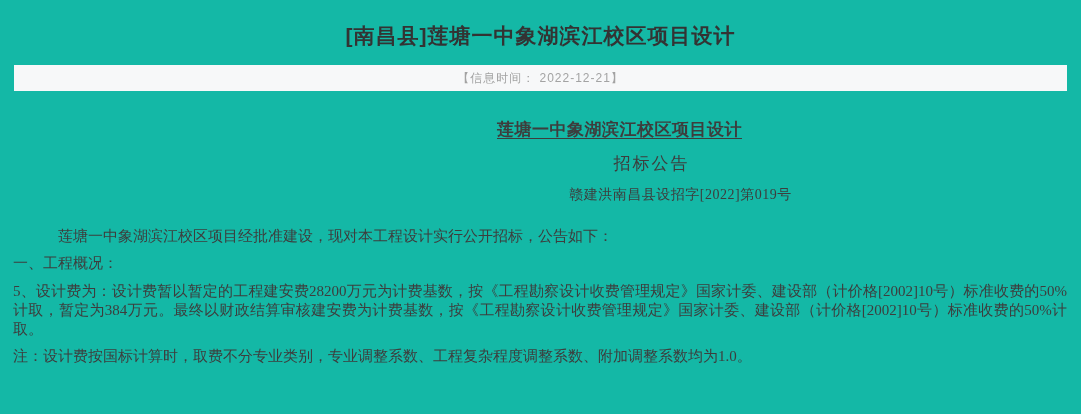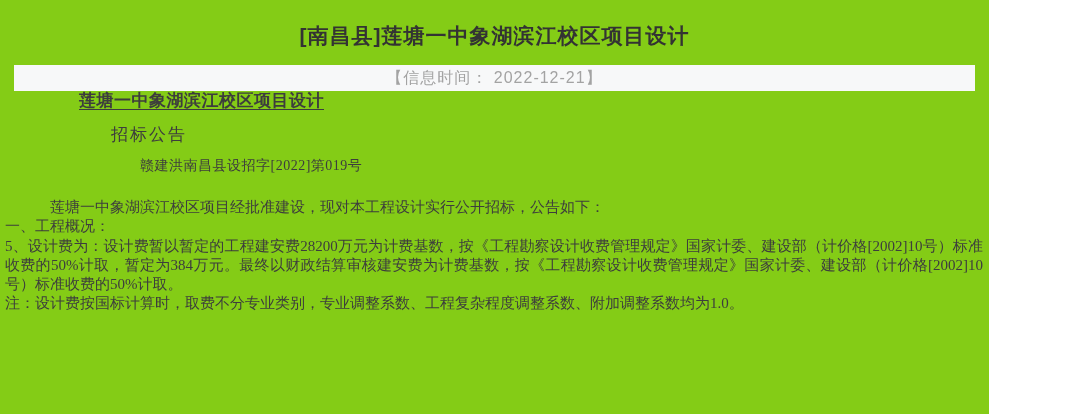--- a/index.html
+++ b/index.html
@@ -4,48 +4,48 @@
 <style>
   :root{
     --bar-bg:#f7f8f9;
     --text:#3d3d3d;
     --muted:#a3a3a3;
     --title:#333333;
   }
   *{margin:0;padding:0;box-sizing:border-box;}
   html,body{background:#ffffff;}
   .page{
-    width:989px;
+    width:1081px;
     height:414px;
     overflow:hidden;
-    background:#84cc16;
+    background:#14b8a6;
     font-family:"Liberation Serif","DejaVu Serif",serif;
     color:var(--text);
   }
   .page-title{
     padding-top:22px;
     text-align:center;
     font-family:"Liberation Sans","DejaVu Sans",sans-serif;
     font-size:21px;
     font-weight:600;
     color:var(--title);
     letter-spacing:1px;
   }
   .info-bar{
     margin:15px 14px 0 14px;
     height:26px;
     line-height:26px;
     background:var(--bar-bg);
     text-align:center;
     font-family:"Liberation Sans","DejaVu Sans",sans-serif;
-    font-size:16px;
+    font-size:12px;
     color:var(--muted);
     letter-spacing:1px;
   }
-  .notice-head{margin-top:0;text-align:left;}
+  .notice-head{margin-top:29px;text-align:center;}
   .doc-title{
     position:relative;left:79px;
     font-size:17px;
     font-weight:bold;
     text-decoration:underline;
     text-underline-offset:3px;
     line-height:20px;
     letter-spacing:0.5px;
   }
   .doc-subtitle{
@@ -62,21 +62,21 @@
     line-height:18px;
     letter-spacing:0.5px;
   }
   .notice-body{
     margin-top:23px;
     padding:0 6px 0 5px;
     font-size:15px;
     line-height:19.3px;
     text-align:justify;
   }
-  .notice-body p{margin:0;}
+  .notice-body p{margin:8px;}
   .intro{text-indent:45px;}
 </style>
 </head>
 <body>
 
 <div class="page">
 
   <h1 class="page-title">[南昌县]莲塘一中象湖滨江校区项目设计</h1>
 
   <div class="info-bar">

